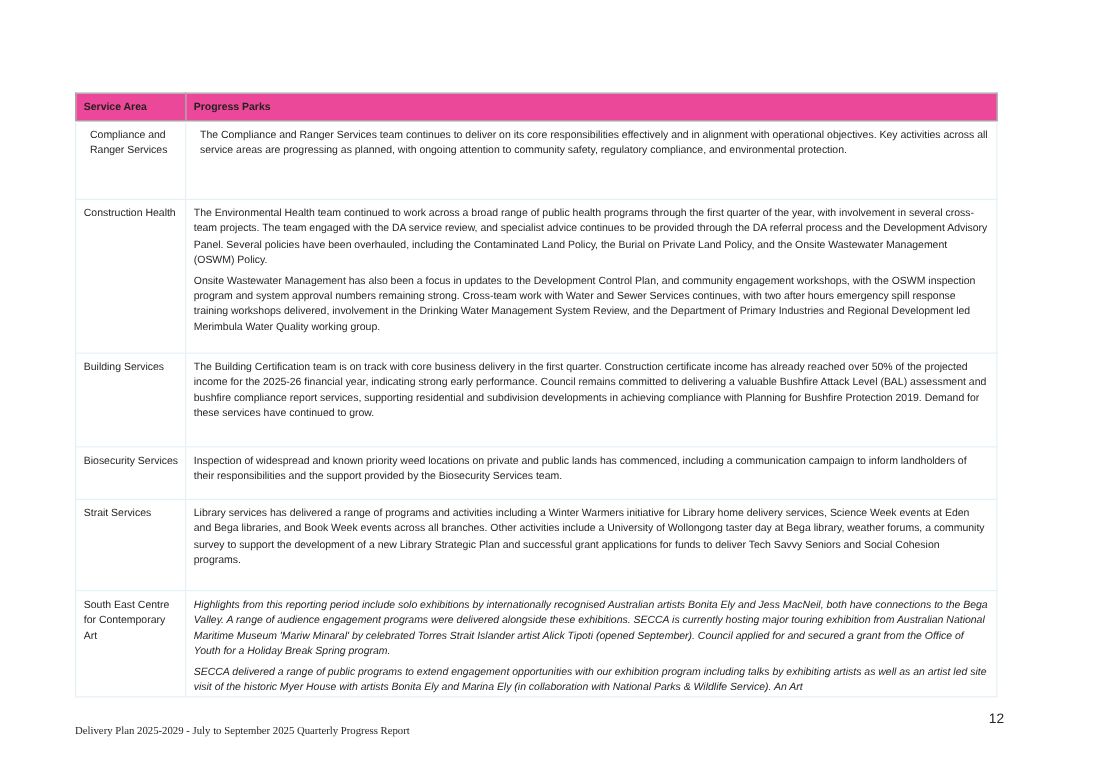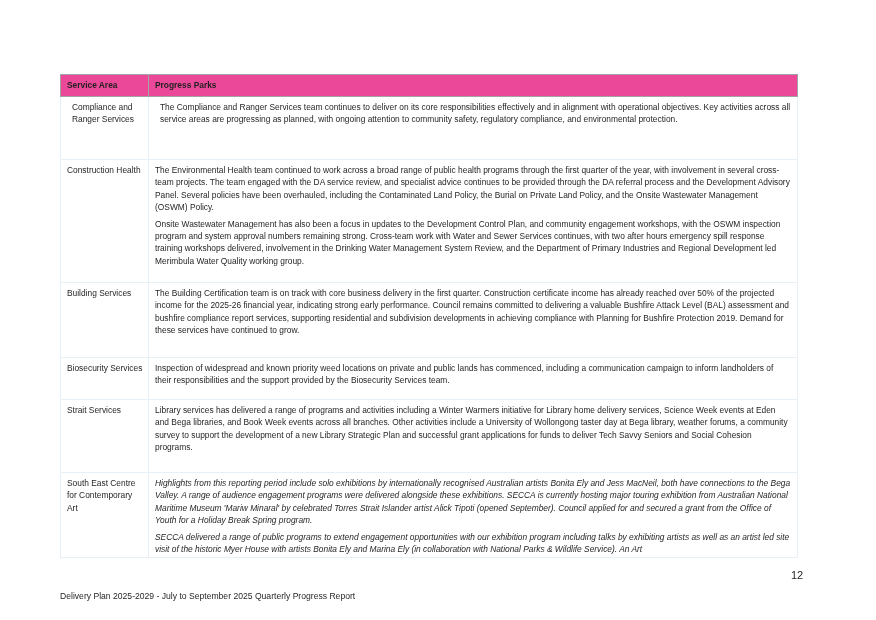--- a/index.html
+++ b/index.html
@@ -29,22 +29,22 @@
   .page-table td p:last-child { margin-bottom: 0; }
   .row-compliance td { height: 58px; padding-left: 11px; }
   .row-env td { height: 118px; }
   .row-building td { height: 70px; margin-left: 32px; }
   .row-bio td { height: 37px; }
   .row-library td { height: 68px; }
   .row-secca td { height: 80px; }
   .row-secca td.update { overflow: hidden; font-style: italic; }
   .secca-clip { height: 80px; overflow: hidden; }
   .footer-title {
-    position: absolute; left: 60px; top: 591px;
-    font-size: 8.6px; color: #262626;
+    position: absolute; left: 60px; top: 579px;
+    font-size: 8.6px; color: #262626; font-family: Liberation Serif, serif;
   }
   .footer-page {
     position: absolute; left: 791px; top: 569px;
     font-size: 11px; color: #262626;
   }
 </style>
 </head>
 <body>
 
 <table class="page-table">

